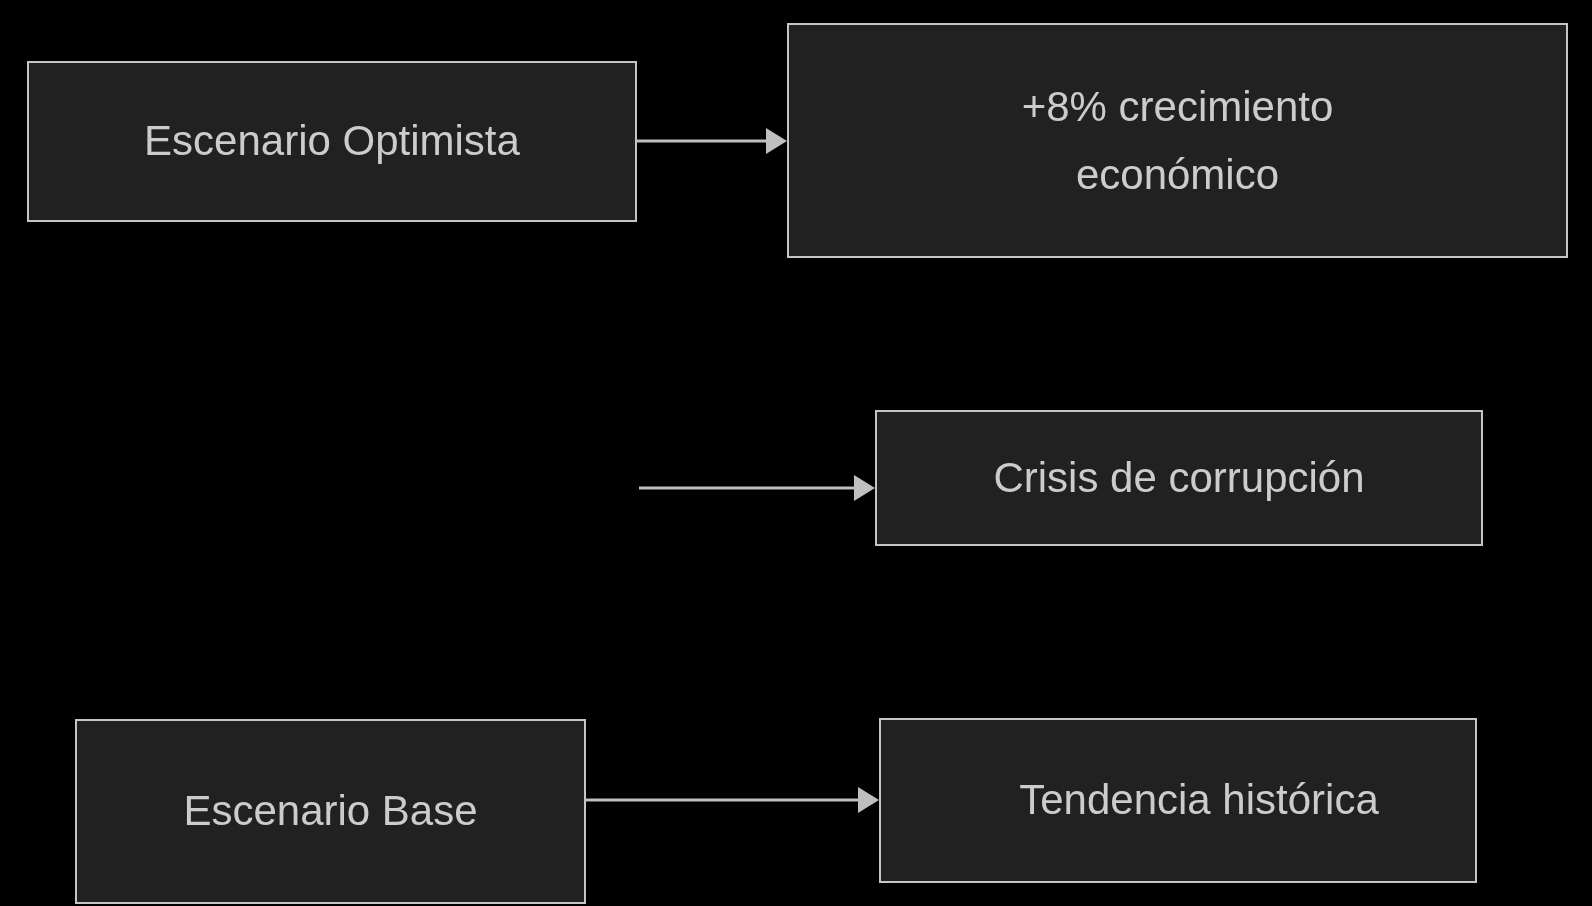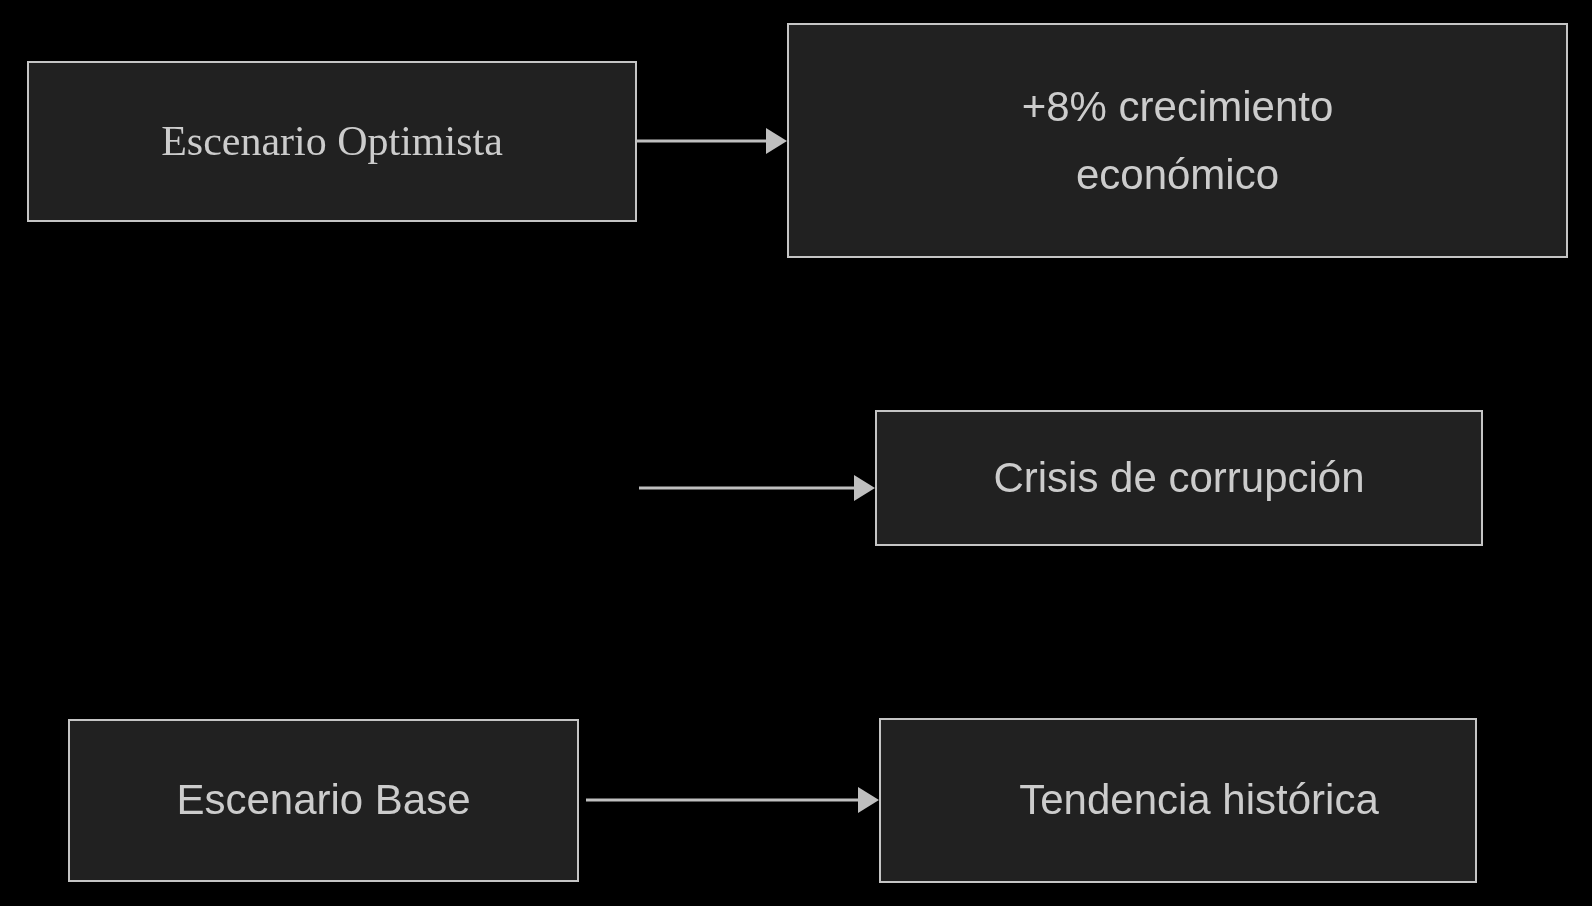--- a/index.html
+++ b/index.html
@@ -31,28 +31,28 @@
     color: var(--node-text);
     display: flex;
     align-items: center;
     justify-content: center;
     text-align: center;
     font-size: 42px;
     line-height: 1.25;
   }
   .node .label { display: inline-block; }
   
-  #n1s { left: 27px;  top: 61px;  width: 610px; height: 161px; font-family: Liberation Serif, serif; }
+  #n1s { left: 27px;  top: 61px;  width: 610px; height: 161px; }
   #n1t { left: 787px; top: 23px;  width: 781px; height: 235px; }
   #n1t .label { width: 432px; line-height: 68px; }
   
   #n2s { left: 24px;  top: 407px; width: 615px; height: 161px; }
   #n2t { left: 875px; top: 410px; width: 608px; height: 136px; }
   
-  #n3s { left: 68px;  top: 719px; width: 511px; height: 163px; }
+  #n3s { left: 75px;  top: 719px; width: 511px; height: 185px; }
   #n3t { left: 879px; top: 718px; width: 598px; height: 165px; padding-left: 42px; }
   
   .arrow { position: absolute; }
   .arrow .shaft {
     position: absolute;
     left: 0;
     top: 50%;
     transform: translateY(-50%);
     height: 3px;
     width: calc(100% - 18px);

